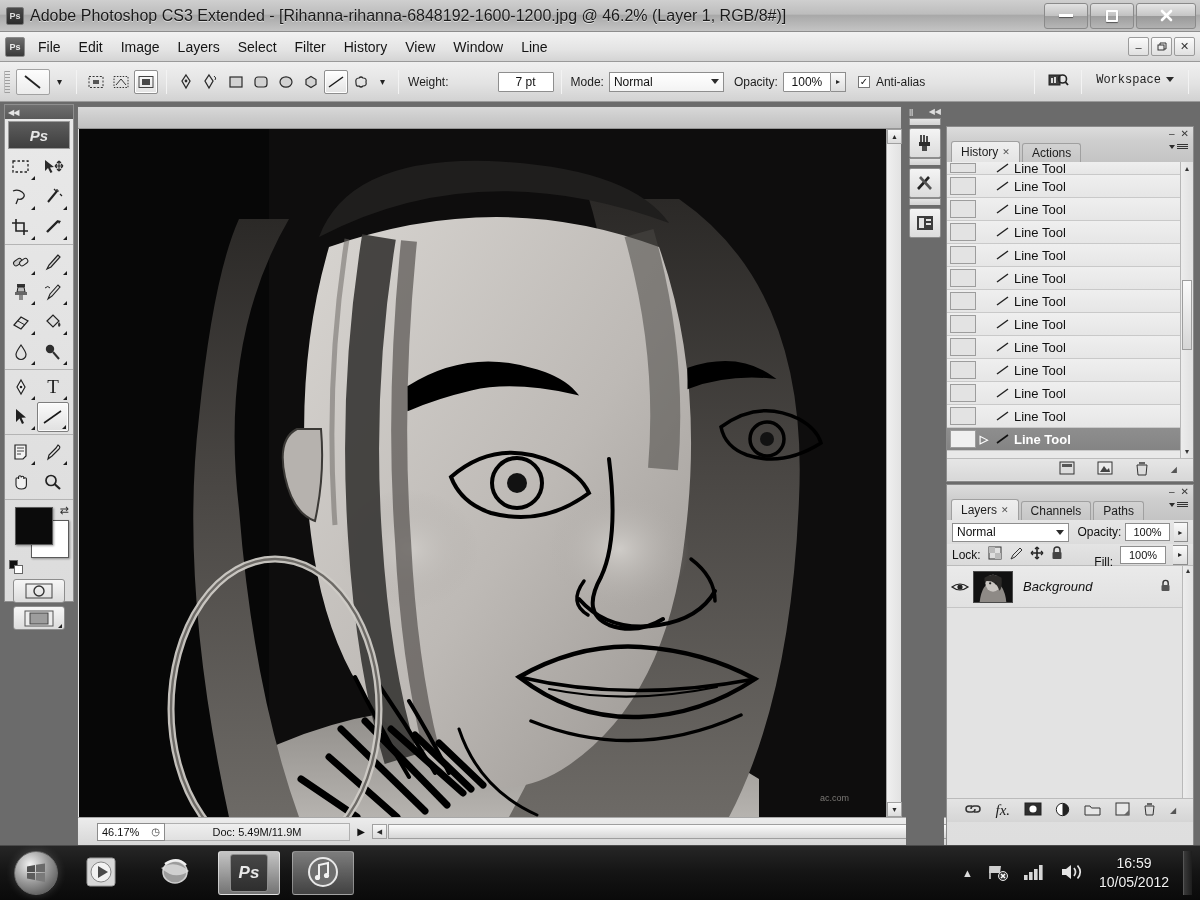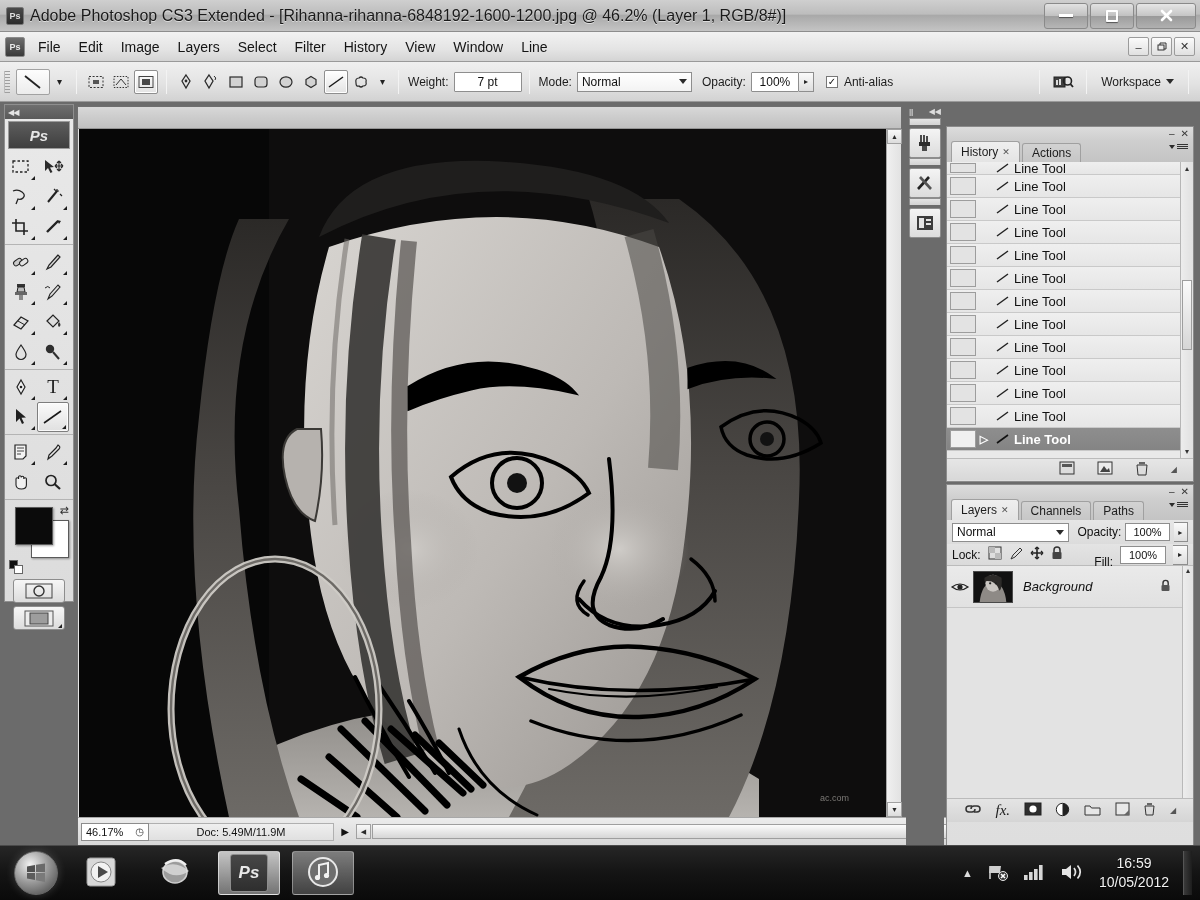--- a/index.html
+++ b/index.html
@@ -93,21 +93,21 @@
     display: flex; align-items: center; justify-content: center;
   }
   .ob-sep { width: 1px; height: 24px; background: #b0b0b0; margin: 0 7px;
             border-right: 1px solid #f3f3f3; }
   .ob-label { font-size: 12px; color: #1c1c1c; margin: 0 5px 0 2px; white-space: nowrap; text-align: center; }
   .ob-field {
     background: #fff; border: 1px solid #8e8e8e; border-radius: 1px;
     height: 20px; display: flex; align-items: center; justify-content: center;
     font-size: 12px; color: #111; padding: 0 4px;
   }
-  .ob-field.weight { width: 68px; }
+  .ob-field.weight { width: 56px; margin-left: 44px; }
   .ob-select {
     background: linear-gradient(to bottom,#ffffff,#f3f3f3);
     border: 1px solid #8e8e8e; height: 20px; width: 115px;
     display: flex; align-items: center; padding: 0 4px;
     font-size: 12px; color: #111;
   }
   .ob-select .caret { margin-left: auto; }
   .caret { width: 0; height: 0; border-left: 4px solid transparent;
            border-right: 4px solid transparent; border-top: 5px solid #2b2b2b; }
   .caret-sm { width: 0; height: 0; border-left: 3px solid transparent;
@@ -222,21 +222,21 @@
   .vscroll {
     position: absolute; right: 0; top: 22px; width: 15px; height: 688px;
     background: linear-gradient(to right,#f0f0f0,#e2e2e2);
     border-left: 1px solid #a8a8a8;
     display: flex; flex-direction: column;
   }
   .hscroll-row {
     position: absolute; left: 0; bottom: 0; width: 929px; height: 28px;
     background: linear-gradient(to bottom,#ececec,#d7d7d7);
     border-top: 1px solid #a8a8a8;
-    display: flex; align-items: center;
+    display: flex; align-items: center; padding-left: 16px;
   }
   .sb-arrow {
     width: 15px; height: 15px;
     background: linear-gradient(to bottom,#f8f8f8,#dcdcdc);
     border: 1px solid #a0a0a0;
     display: flex; align-items: center; justify-content: center;
     font-size: 7px; color: #2a2a2a; flex: 0 0 auto;
   }
   .sb-thumb {
     background: linear-gradient(to bottom,#fbfbfb,#d6d6d6);
@@ -579,21 +579,21 @@
 
     <span class="ob-label" style="margin-left:10px;">Opacity:</span>
     <div class="ob-field" style="width:48px;">100%</div>
     <div class="spin">▸</div>
 
     <div style="display:flex;align-items:center;margin-left:12px;">
       <span class="chk">✓</span>
       <span class="ob-label">Anti-alias</span>
     </div>
 
-    <div style="margin-left:auto;display:flex;align-items:center;">
+    <div style="margin-left:auto;display:flex;align-items:flex-start;font-family:Liberation Mono, monospace;">
       <div class="ob-sep"></div>
       <div style="width:32px;display:flex;justify-content:center;">
         <svg width="22" height="20" viewBox="0 0 22 20">
           <rect x="2" y="5" width="11" height="10" fill="#3f3f3f" stroke="#222"></rect>
           <rect x="4" y="8" width="2" height="5" fill="#ddd"></rect>
             <rect x="7" y="7" width="2" height="6" fill="#ddd"></rect>
           <circle cx="15.5" cy="9" r="4" fill="none" stroke="#222" stroke-width="1.6"></circle>
           <path d="M18.5 12.2 L21 15" stroke="#222" stroke-width="1.8"></path>
         </svg>
       </div>

